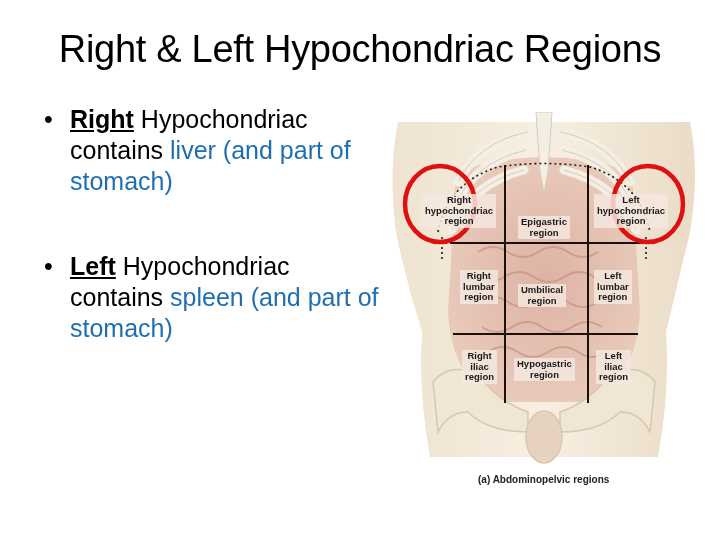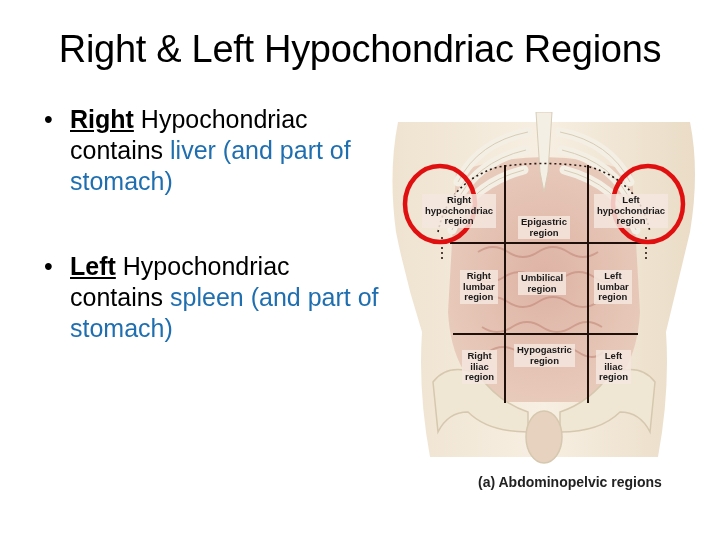--- a/index.html
+++ b/index.html
@@ -28,21 +28,21 @@
   }
   .figure svg { position: absolute; left: 0; top: 0; }
 
   .region-label {
     position: absolute; font-family: "Liberation Sans", "DejaVu Sans", sans-serif;
     font-weight: bold; font-size: 9.5px; line-height: 10.5px; color: #1a1a1a;
     text-align: center; background: rgba(245, 230, 222, 0.85); padding: 1px 3px;
     white-space: pre-line;
   }
   .caption {
-    position: absolute; left: 478px; top: 474px; font-size: 14px; font-weight: bold;
+    position: absolute; left: 478px; top: 474px; font-size: 10px; font-weight: bold;
     color: #222; font-family: "Liberation Sans", "DejaVu Sans", sans-serif;
   }
 </style>
 </head>
 <body>
 
 <h1 class="slide-title">Right &amp; Left Hypochondriac Regions</h1>
 
 <ul class="bullet-list">
   <li class="bullet">
@@ -130,29 +130,29 @@
 region</div>
   <div class="region-label" style="left:140px; top:104px;">Epigastric
 region</div>
   <div class="region-label" style="left:216px; top:82px;">Left
 hypochondriac
 region</div>
 
   <div class="region-label" style="left:82px; top:158px;">Right
 lumbar
 region</div>
-  <div class="region-label" style="left:140px; top:160px;">Umbilical
+  <div class="region-label" style="left:140px; top:172px;">Umbilical
 region</div>
   <div class="region-label" style="left:216px; top:158px;">Left
 lumbar
 region</div>
 
   <div class="region-label" style="left:84px; top:238px;">Right
 iliac
 region</div>
-  <div class="region-label" style="left:136px; top:232px;">Hypogastric
+  <div class="region-label" style="left:136px; top:246px;">Hypogastric
 region</div>
   <div class="region-label" style="left:218px; top:238px;">Left
 iliac
 region</div>
 </div>
 
 <div class="caption">(a) Abdominopelvic regions</div>
 
 </body></html>

